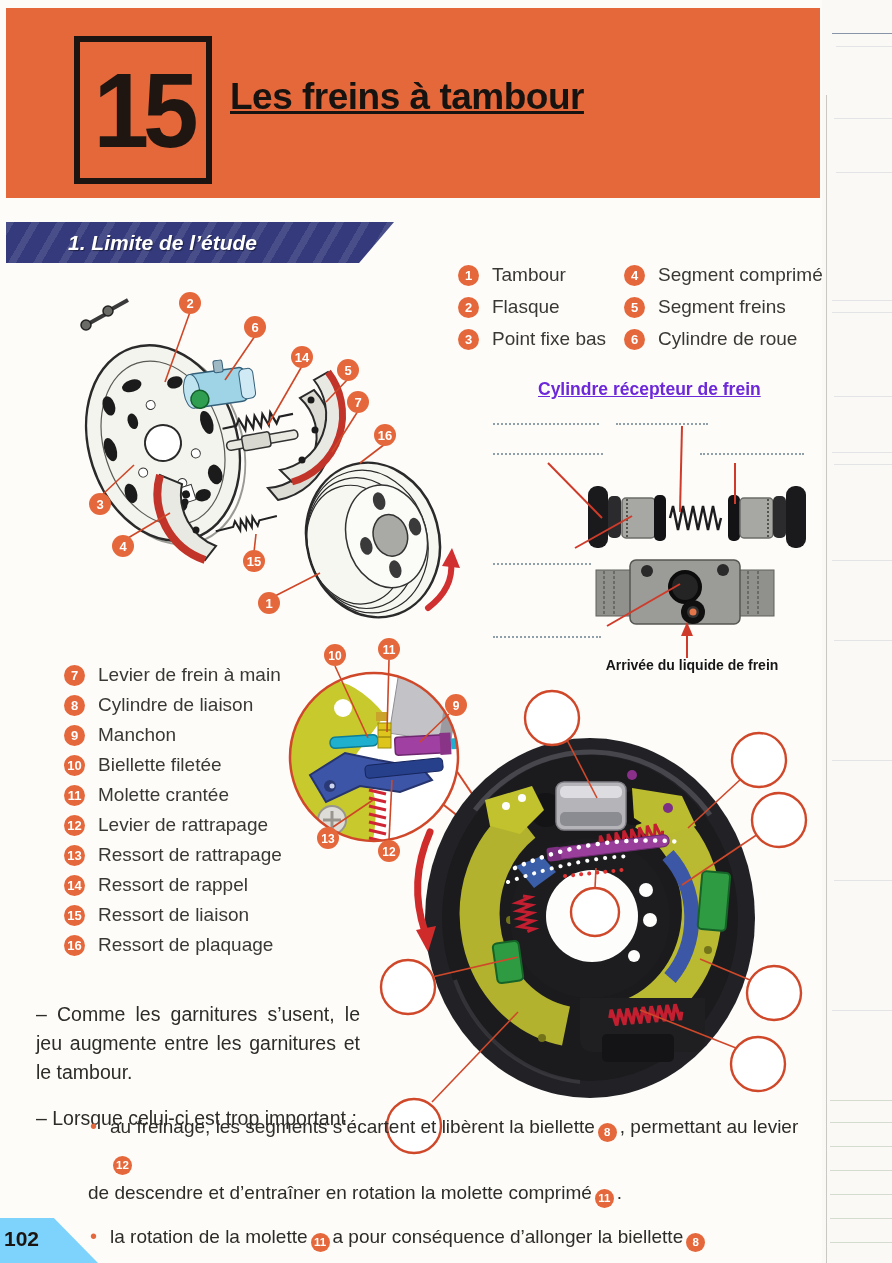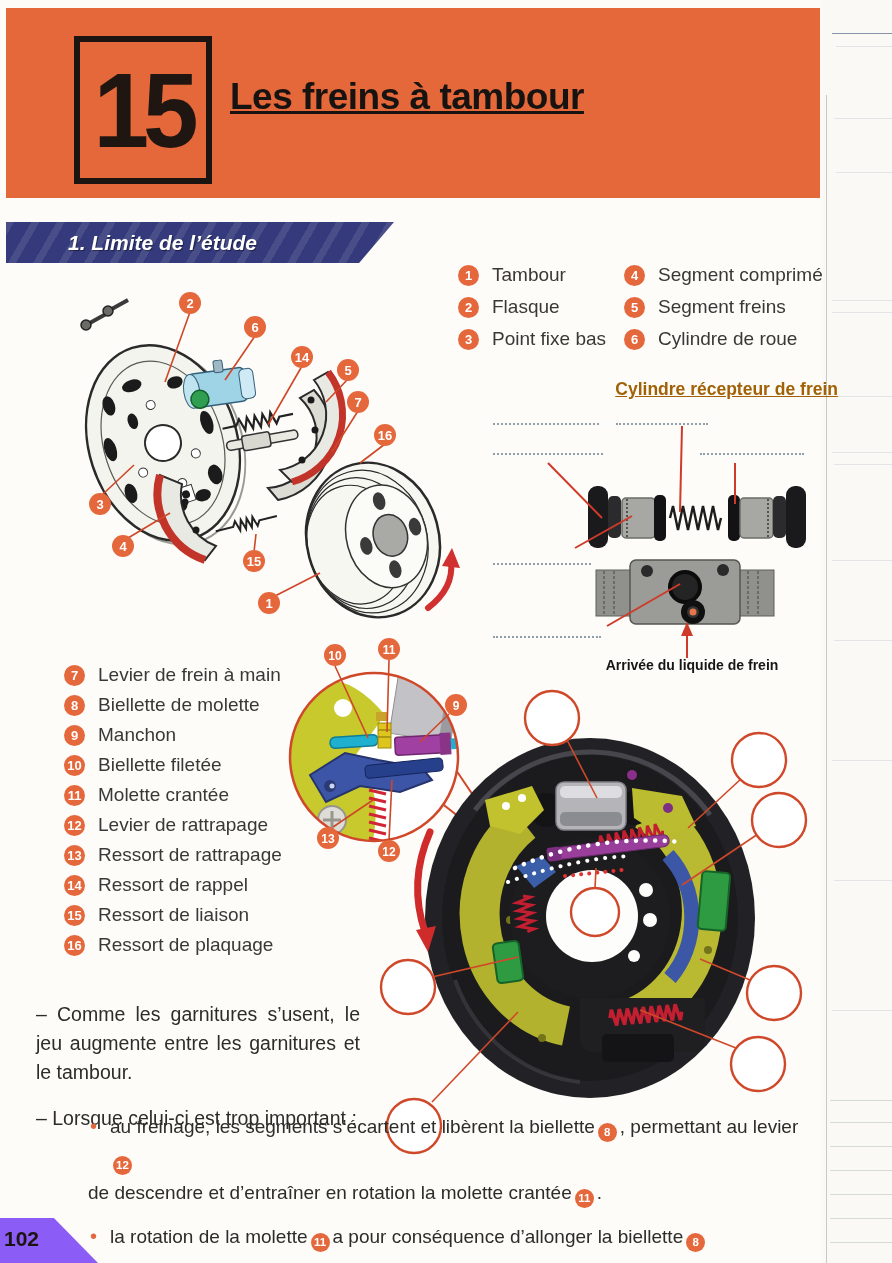--- a/index.html
+++ b/index.html
@@ -36,40 +36,40 @@
      width:21px;height:21px;border-radius:50%;background:#e5683c;color:#fff;
      font-weight:bold;font-size:13px;flex:0 0 21px;}
   .legend-top{left:458px;top:259px;width:372px;display:grid;
      grid-template-columns:166px 1fr;grid-auto-flow:column;grid-template-rows:repeat(3,32px);}
   .legend-side{left:64px;top:660px;width:260px;}
   .legend-row{display:flex;align-items:center;height:32px;gap:13px;}
   .legend-side .legend-row{height:30px;}
   .legend-label{font-size:19px;color:#3a3835;}
 
   
-  .cyl-title{left:538px;top:379px;width:300px;text-align:right;font-size:17.5px;
-     font-weight:bold;color:#a16207;text-decoration:underline;}
+  .cyl-title{left:538px;top:379px;width:300px;text-align:left;font-size:17.5px;
+     font-weight:bold;color:#6d28d9;text-decoration:underline;}
   .answer-line{position:absolute;height:0;border-bottom:2px dotted #8fa0ab;}
   .cyl-caption{left:542px;top:657px;width:300px;text-align:center;font-size:14px;
      font-weight:bold;color:#161616;}
 
   
   .para-block{left:36px;top:1000px;width:324px;font-size:19.5px;line-height:29px;
      color:#2e2c29;text-align:justify;}
   .para-block p{margin:0 0 17px 0;}
   .bullets{left:88px;top:1110px;width:736px;font-size:19px;line-height:33px;color:#2e2c29;}
   .bullet{margin-bottom:11px;}
   .b-l1{position:relative;padding-left:22px;}
   .b-dot{position:absolute;left:2px;top:0;color:#e5683c;font-size:20px;}
   .num-badge{display:inline-flex;align-items:center;justify-content:center;
      width:19px;height:19px;border-radius:50%;background:#e5683c;color:#fff;
      font-weight:bold;font-size:11.5px;vertical-align:-3px;margin:0 3px;}
 
   
-  .pagenum{left:0;top:1218px;width:98px;height:45px;background:#8b5cf6;
+  .pagenum{left:0;top:1218px;width:98px;height:45px;background:#7dd3fc;
      clip-path:polygon(0 0,55% 0,100% 100%,0 100%);}
   .pagenum span{position:absolute;left:4px;top:9px;font-size:21px;font-weight:bold;color:#1c1410;}
 
   svg{position:absolute;pointer-events:none;}
   svg text.co{fill:#fff;font-weight:bold;font-family:"Liberation Sans",sans-serif;text-anchor:middle;}
 </style>
 </head>
 <body>
 
 <div class="abs scan-strip"></div>
@@ -190,21 +190,21 @@
 </svg>
 <div class="abs cyl-caption">Arrivée du liquide de frein</div>
 
 <div class="abs legend-side">
   <div class="legend-row">
       <span class="badge">7</span>
       <span class="legend-label">Levier de frein à main</span>
     </div>
   <div class="legend-row">
       <span class="badge">8</span>
-      <span class="legend-label">Biellette de molette</span>
+      <span class="legend-label">Cylindre de liaison</span>
     </div>
   <div class="legend-row">
       <span class="badge">9</span>
       <span class="legend-label">Manchon</span>
     </div>
   <div class="legend-row">
       <span class="badge">10</span>
       <span class="legend-label">Biellette filetée</span>
     </div>
   <div class="legend-row">
@@ -537,21 +537,21 @@
 </div>
 
 <div class="abs bullets" style="z-index:3;">
   <div class="bullet">
     <div class="b-l1">
       <span class="b-dot">•</span>
       <span>au freinage, les segments s’écartent et libèrent la biellette</span><span class="num-badge">8</span><span>, permettant au levier</span>
       <span class="num-badge">12</span>
     </div>
     <div class="b-l2">
-      <span>de descendre et d’entraîner en rotation la molette crantée</span><span class="num-badge">11</span><span>.</span>
+      <span>de descendre et d’entraîner en rotation la molette comprimé</span><span class="num-badge">11</span><span>.</span>
     </div>
   </div>
   <div class="bullet">
     <div class="b-l1">
       <span class="b-dot">•</span>
       <span>la rotation de la molette</span><span class="num-badge">11</span><span>a pour conséquence d’allonger la biellette</span><span class="num-badge">8</span>
     </div>
     <div class="b-l2">
       <span>et de récupérer le jeu excessif entre garnitures et tambour.</span>
     </div>

